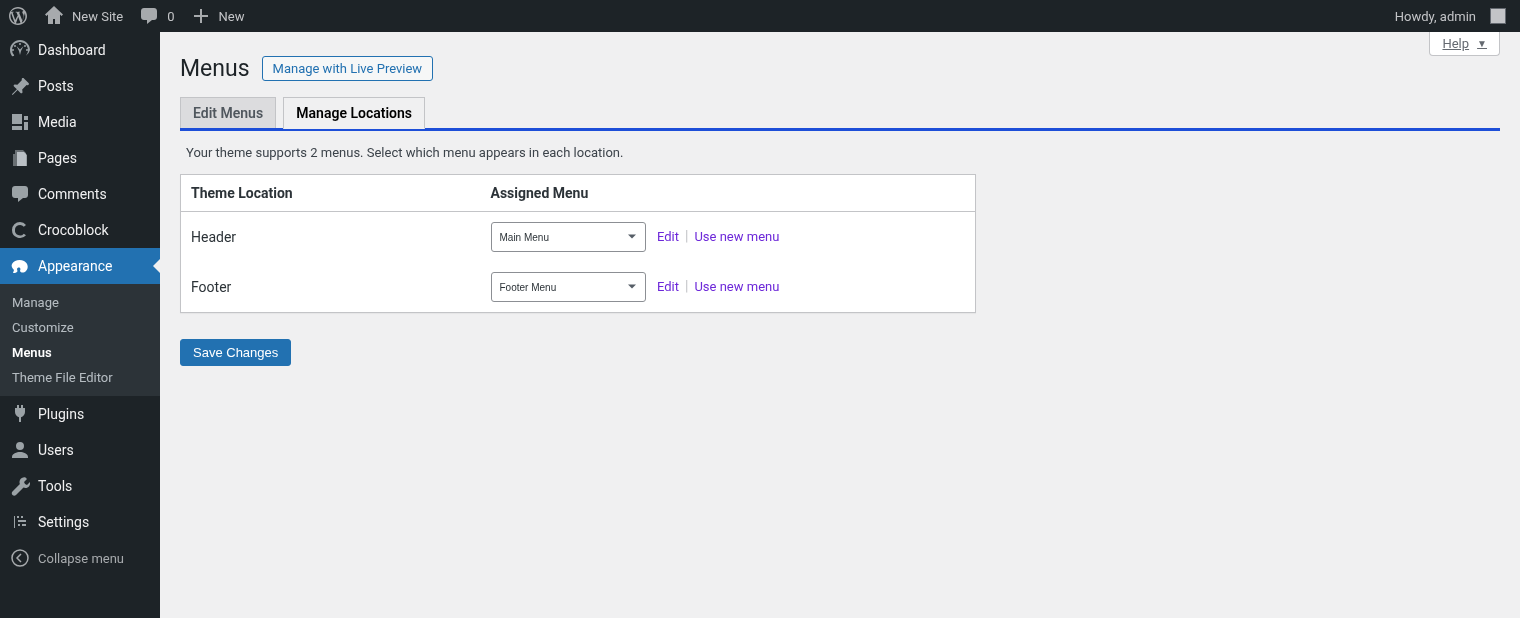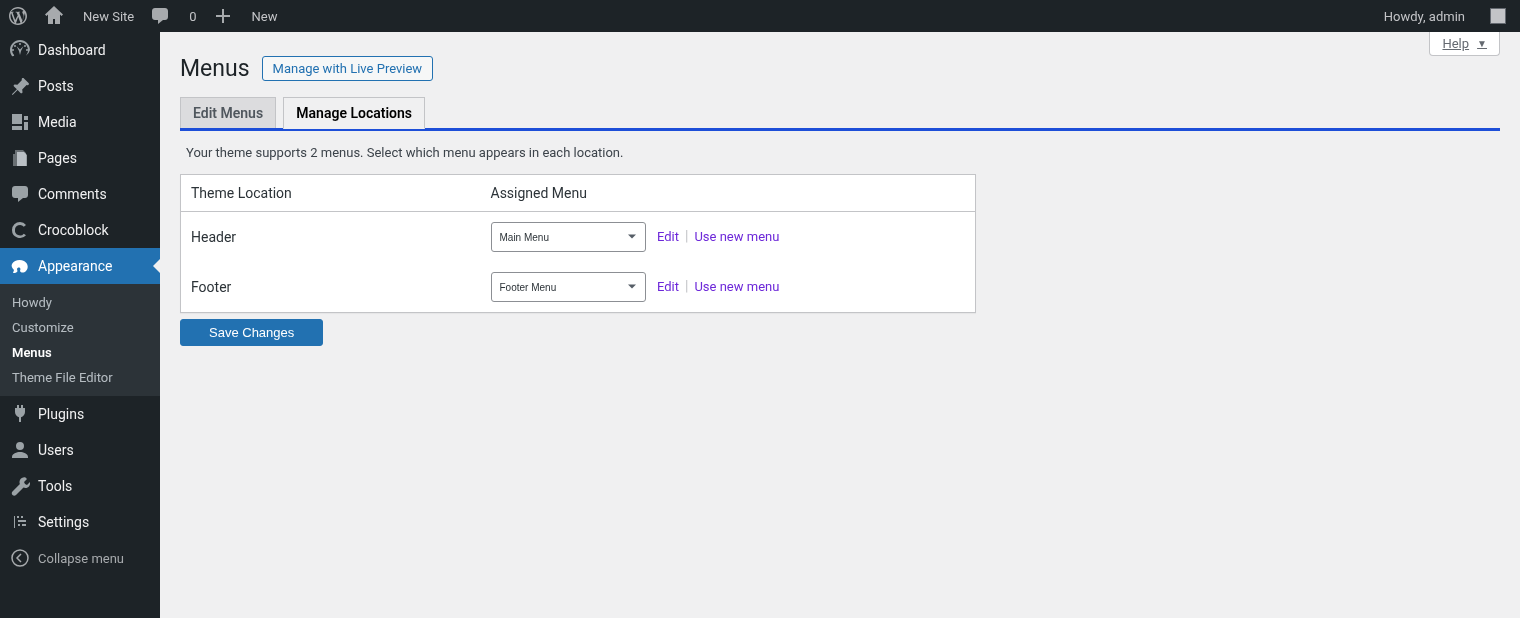--- a/index.html
+++ b/index.html
@@ -21,21 +21,21 @@
     justify-content: space-between;
     padding: 0 6px 0 0;
     font-size: 13px;
     z-index: 100;
   }
   .adminbar .ab-left, .adminbar .ab-right { display: flex; align-items: center; height: 100%; }
   .ab-item {
     display: flex; align-items: center;
     padding: 0 8px;
     height: 100%;
-    gap: 19px;
+    gap: 8px;
     cursor: pointer;
     color: #c3c4c7;
   }
   .ab-item .ico { width: 20px; height: 20px; fill: #a7aaad; display: block; }
   .ab-right .avatar {
     width: 16px; height: 16px; background: #c3c4c7; margin-left: 6px;
     border: 1px solid #646970;
   }
 
   
@@ -155,21 +155,21 @@
   }
   table.widefat {
     width: 796px;
     border: 1px solid #c3c4c7;
     border-collapse: collapse;
     background: #fff;
     box-shadow: 0 1px 1px rgba(0,0,0,0.04);
   }
   table.widefat thead th {
     text-align: left;
-    font-weight: 400;
+    font-weight: 700;
     padding: 10px 10px;
     border-bottom: 1px solid #c3c4c7;
     font-size: 14px;
     color: #2c3338;
   }
   table.widefat tbody td {
     padding: 10px 10px;
     font-size: 14px;
     color: #2c3338;
     vertical-align: middle;
@@ -200,25 +200,25 @@
   }
   .row-links a {
     color: #6d28d9;
     text-decoration: none;
     font-size: 13px;
     cursor: pointer;
   }
   .row-links .sep { color: #c3c4c7; }
   .button-primary {
     display: inline-block;
-    margin-top: 6px;
+    margin-top: 26px;
     background: #2271b1;
     border: 1px solid #2271b1;
     color: #fff;
-    padding: 5px 28px;
+    padding: 5px 12px;
     font-size: 13px;
     border-radius: 3px;
     cursor: pointer;
   }
   .th-loc-col { width: 300px; }
 </style>
 </head>
 <body>
 
 <div class="adminbar">
@@ -293,21 +293,21 @@
       </svg>
     <span>Crocoblock</span>
   </div>
   <div class="menu-item current">
     <svg class="mico" viewBox="0 0 20 20">
         <path d="M3 17l1-3c-2-2-3-4-2-6 2-4 8-5 12-3 4 2 5 7 2 10-2 2-5 2-6 0 0-1 1-2 0-3-1-1-3 0-3 1s1 2 0 3c-1 1-3 1-4 1zm8-10a1 1 0 110 2 1 1 0 010-2zm3 2a1 1 0 110 2 1 1 0 010-2zm-7-1a1 1 0 110 2 1 1 0 010-2z"></path>
       </svg>
     <span>Appearance</span>
   </div>
   <div class="submenu">
-    <a>Howdy</a>
+    <a>Manage</a>
     <a>Customize</a>
     <a class="current">Menus</a>
     <a>Theme File Editor</a>
   </div>
   <div class="menu-item">
     <svg class="mico" viewBox="0 0 20 20">
         <path d="M13 4V1h-2v3H9V1H7v3H5v4c0 2.5 1.7 4.6 4 5.3V18h2v-4.7c2.3-.7 4-2.8 4-5.3V4h-2z"></path>
       </svg>
     <span>Plugins</span>
   </div>

